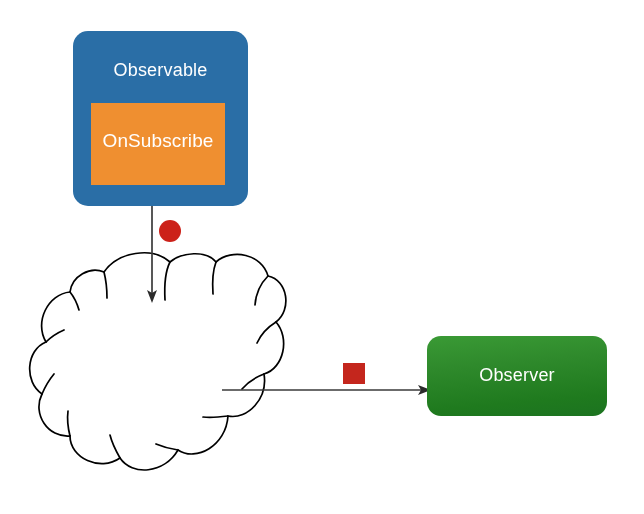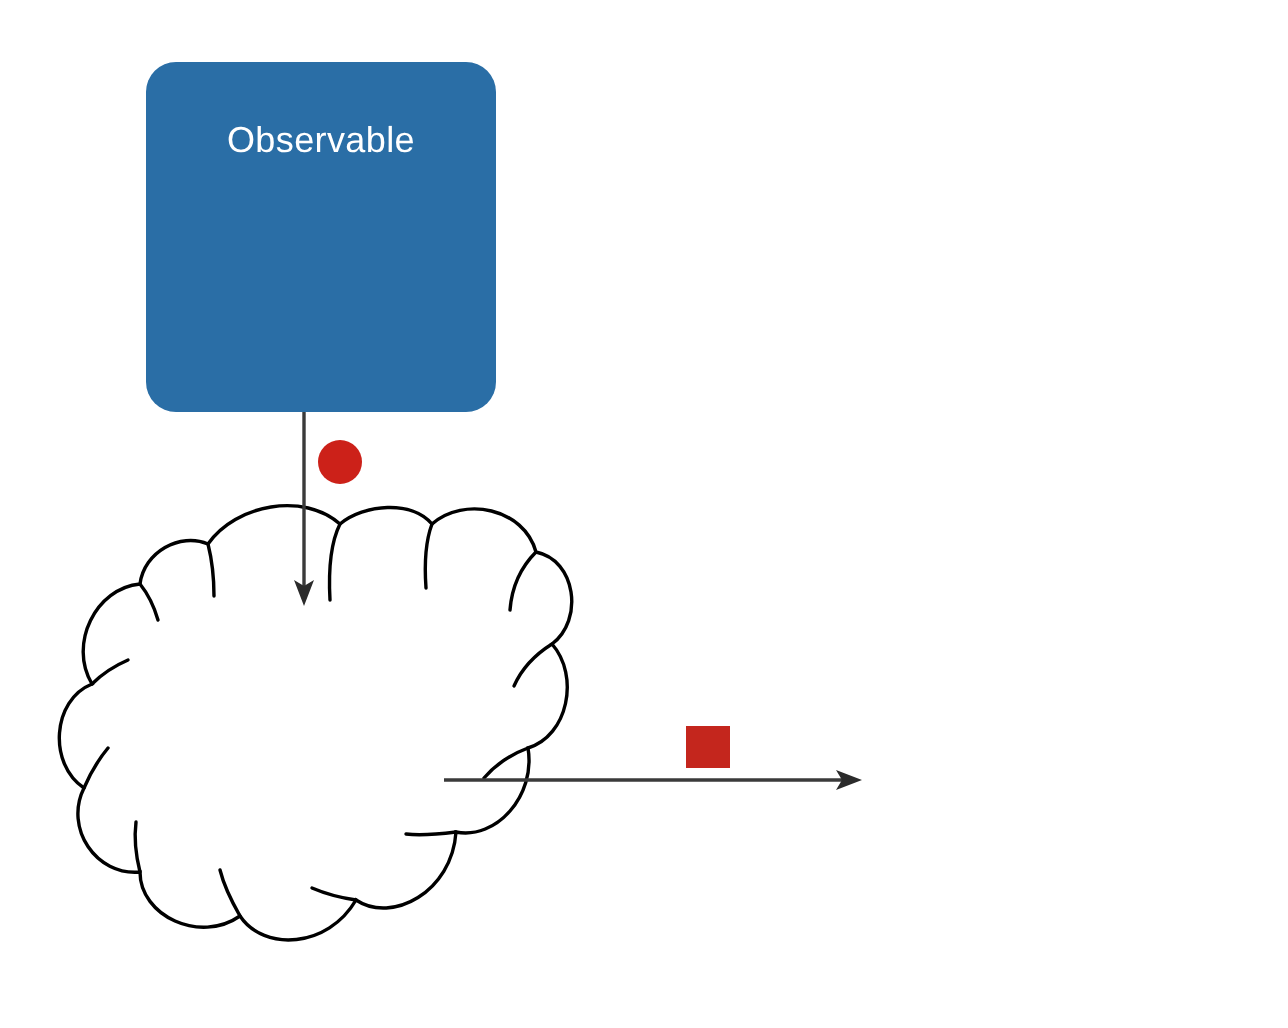--- a/index.html
+++ b/index.html
@@ -184,18 +184,24 @@
     <g>
       <line class="arrow-line" x1="222" y1="390" x2="422" y2="390"></line>
       <path class="arrow-head" d="M 431 390 L 418 385 L 421 390 L 418 395 Z"></path>
     </g>
   </svg>
 
   <div class="node" id="observable-node">
     <div id="observable-label">Observable</div>
   </div>
 
-
+  <div class="node" id="onsubscribe-node">
+    <div id="onsubscribe-label">OnSubscribe</div>
+  </div>
+
+  <div class="node" id="observer-node">
+    <div id="observer-label">Observer</div>
+  </div>
 
   <div class="node" id="red-circle-marker"></div>
   <div class="node" id="red-square-marker"></div>
 
 </div>
 
 </body></html>

